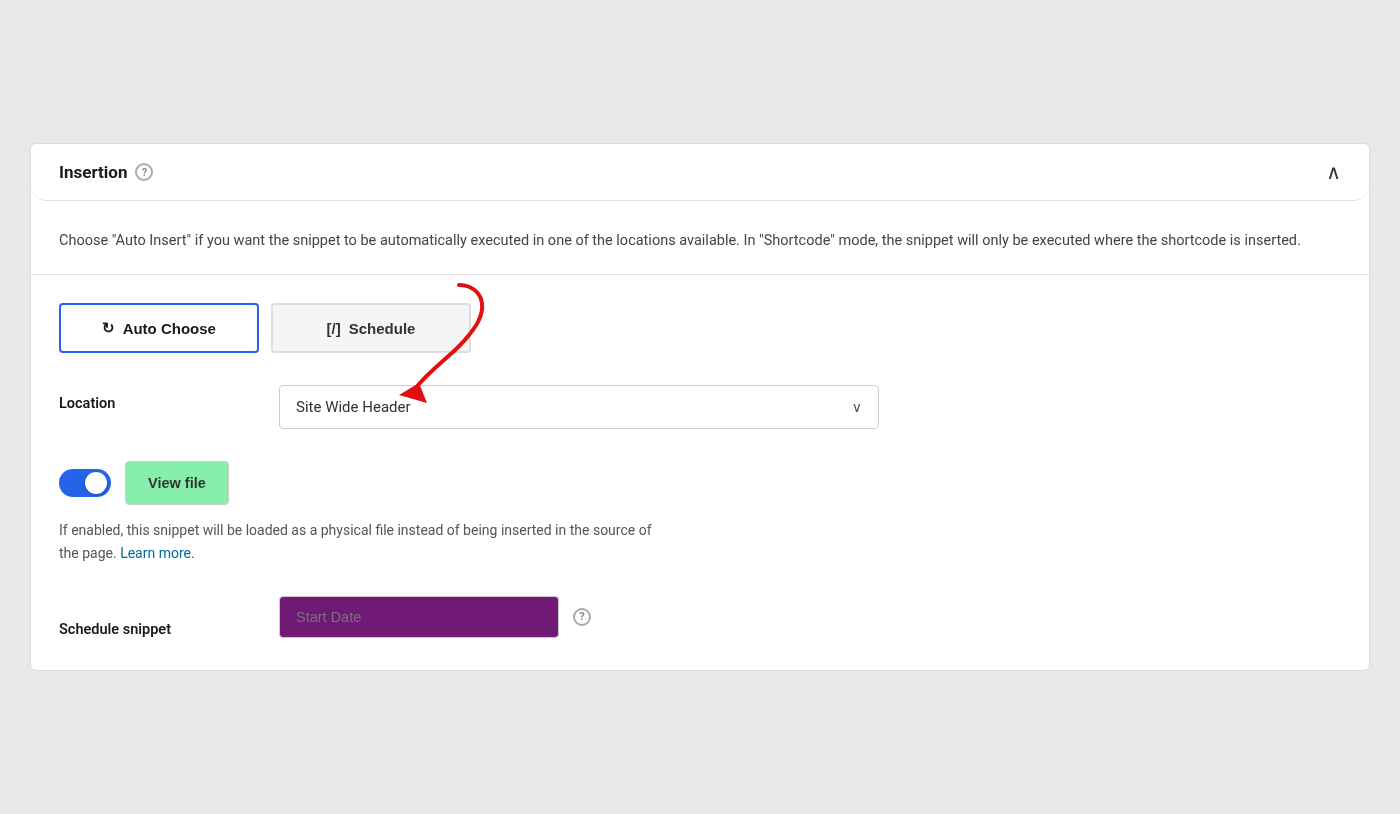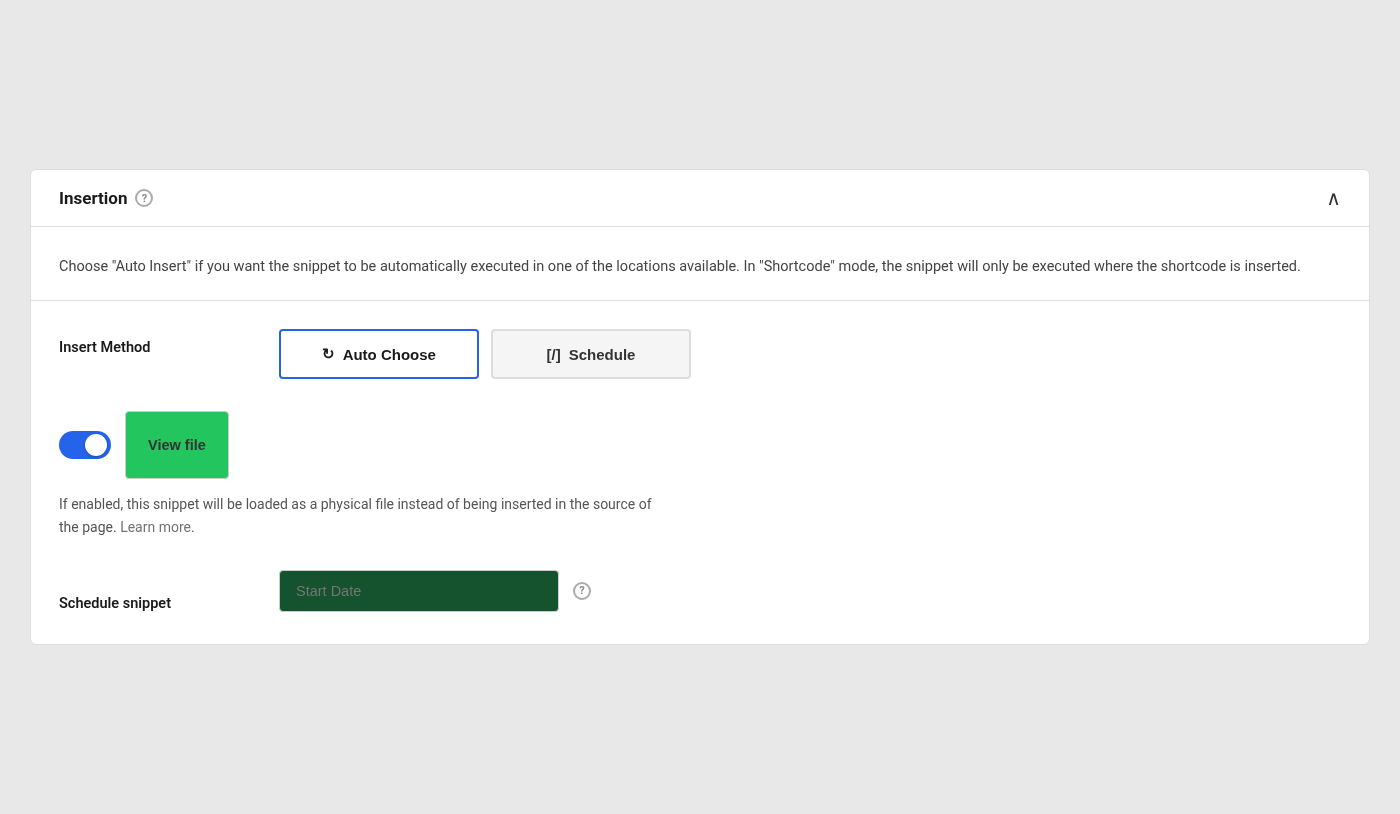--- a/index.html
+++ b/index.html
@@ -18,20 +18,21 @@
       border-radius: 6px;
       width: 1340px;
       max-width: 100%;
     }
     .card-header {
       display: flex;
       justify-content: space-between;
       align-items: center;
       padding: 18px 28px;
       border-bottom: 1px solid #e0e0e0;
+      border-radius: 15px;
     }
     .card-header-title {
       display: flex;
       align-items: center;
       gap: 8px;
       font-size: 17px;
       font-weight: 700;
       color: #1a1a1a;
     }
     .help-icon {
@@ -158,51 +159,51 @@
       width: 22px;
       height: 22px;
       border-radius: 50%;
       background: #fff;
       box-shadow: 0 1px 3px rgba(0,0,0,0.25);
     }
     
     .view-file-btn {
       border: 1px solid #ccc;
       border-radius: 4px;
-      background: #22c55e;
-      padding: 25px 22px;
+      background: #86efac;
+      padding: 13px 22px;
       font-size: 14.5px;
       font-weight: 600;
       color: #333;
       cursor: pointer;
     }
     .load-as-file-desc {
       font-size: 14px;
       color: #555;
       line-height: 1.6;
       max-width: 600px;
     }
     .learn-more-link {
-      color: #737373;
+      color: #0369a1;
       text-decoration: none;
     }
     
     .schedule-inputs {
       display: flex;
       align-items: center;
       gap: 14px;
     }
     .date-input {
       border: 1px solid #ccc;
       border-radius: 4px;
       padding: 12px 16px;
       font-size: 14.5px;
       color: #999;
       width: 280px;
-      background: #14532d;
+      background: #701a75;
     }
     
     .red-arrow-svg {
       position: absolute;
       top: -110px;
       left: 60px;
       pointer-events: none;
       z-index: 10;
     }
   </style>
@@ -219,33 +220,48 @@
     <span class="chevron-up">∧</span>
   </div>
 
   <div class="card-description">
     <span>Choose "Auto Insert" if you want the snippet to be automatically executed in one of the locations available. In "Shortcode" mode, the snippet will only be executed where the shortcode is inserted.</span>
   </div>
 
   <div class="card-body">
 
     <div class="form-row">
-      <div class="form-label">Insert Method</div>
       <div class="form-control insert-method-buttons">
         <button class="method-btn active">
           <span>↻</span>
           <span>Auto Choose</span>
         </button>
         <button class="method-btn">
           <span>[/]</span>
           <span>Schedule</span>
         </button>
       </div>
     </div>
 
+    <div class="form-row">
+      <div class="form-label">Location</div>
+      <div class="form-control" style="position:relative;">
+        <div class="location-select">
+          <span>Site Wide Header</span>
+          <span class="dropdown-arrow">∨</span>
+        </div>
+
+        <svg class="red-arrow-svg" width="160" height="130" viewBox="0 0 160 130">
+
+          <path d="M 120 10 C 140 10, 155 30, 130 60 C 115 80, 95 90, 75 115" stroke="#e01010" stroke-width="4" fill="none" stroke-linecap="round"></path>
+
+          <polygon points="60,120 80,108 88,128" fill="#e01010"></polygon>
+        </svg>
+      </div>
+    </div>
 
     <div class="form-row">
       <div class="form-control">
         <div class="load-as-file-controls">
           <div class="toggle-wrapper">
             <div class="toggle-track">
               <div class="toggle-thumb"></div>
             </div>
           </div>
           <button class="view-file-btn">View file</button>

